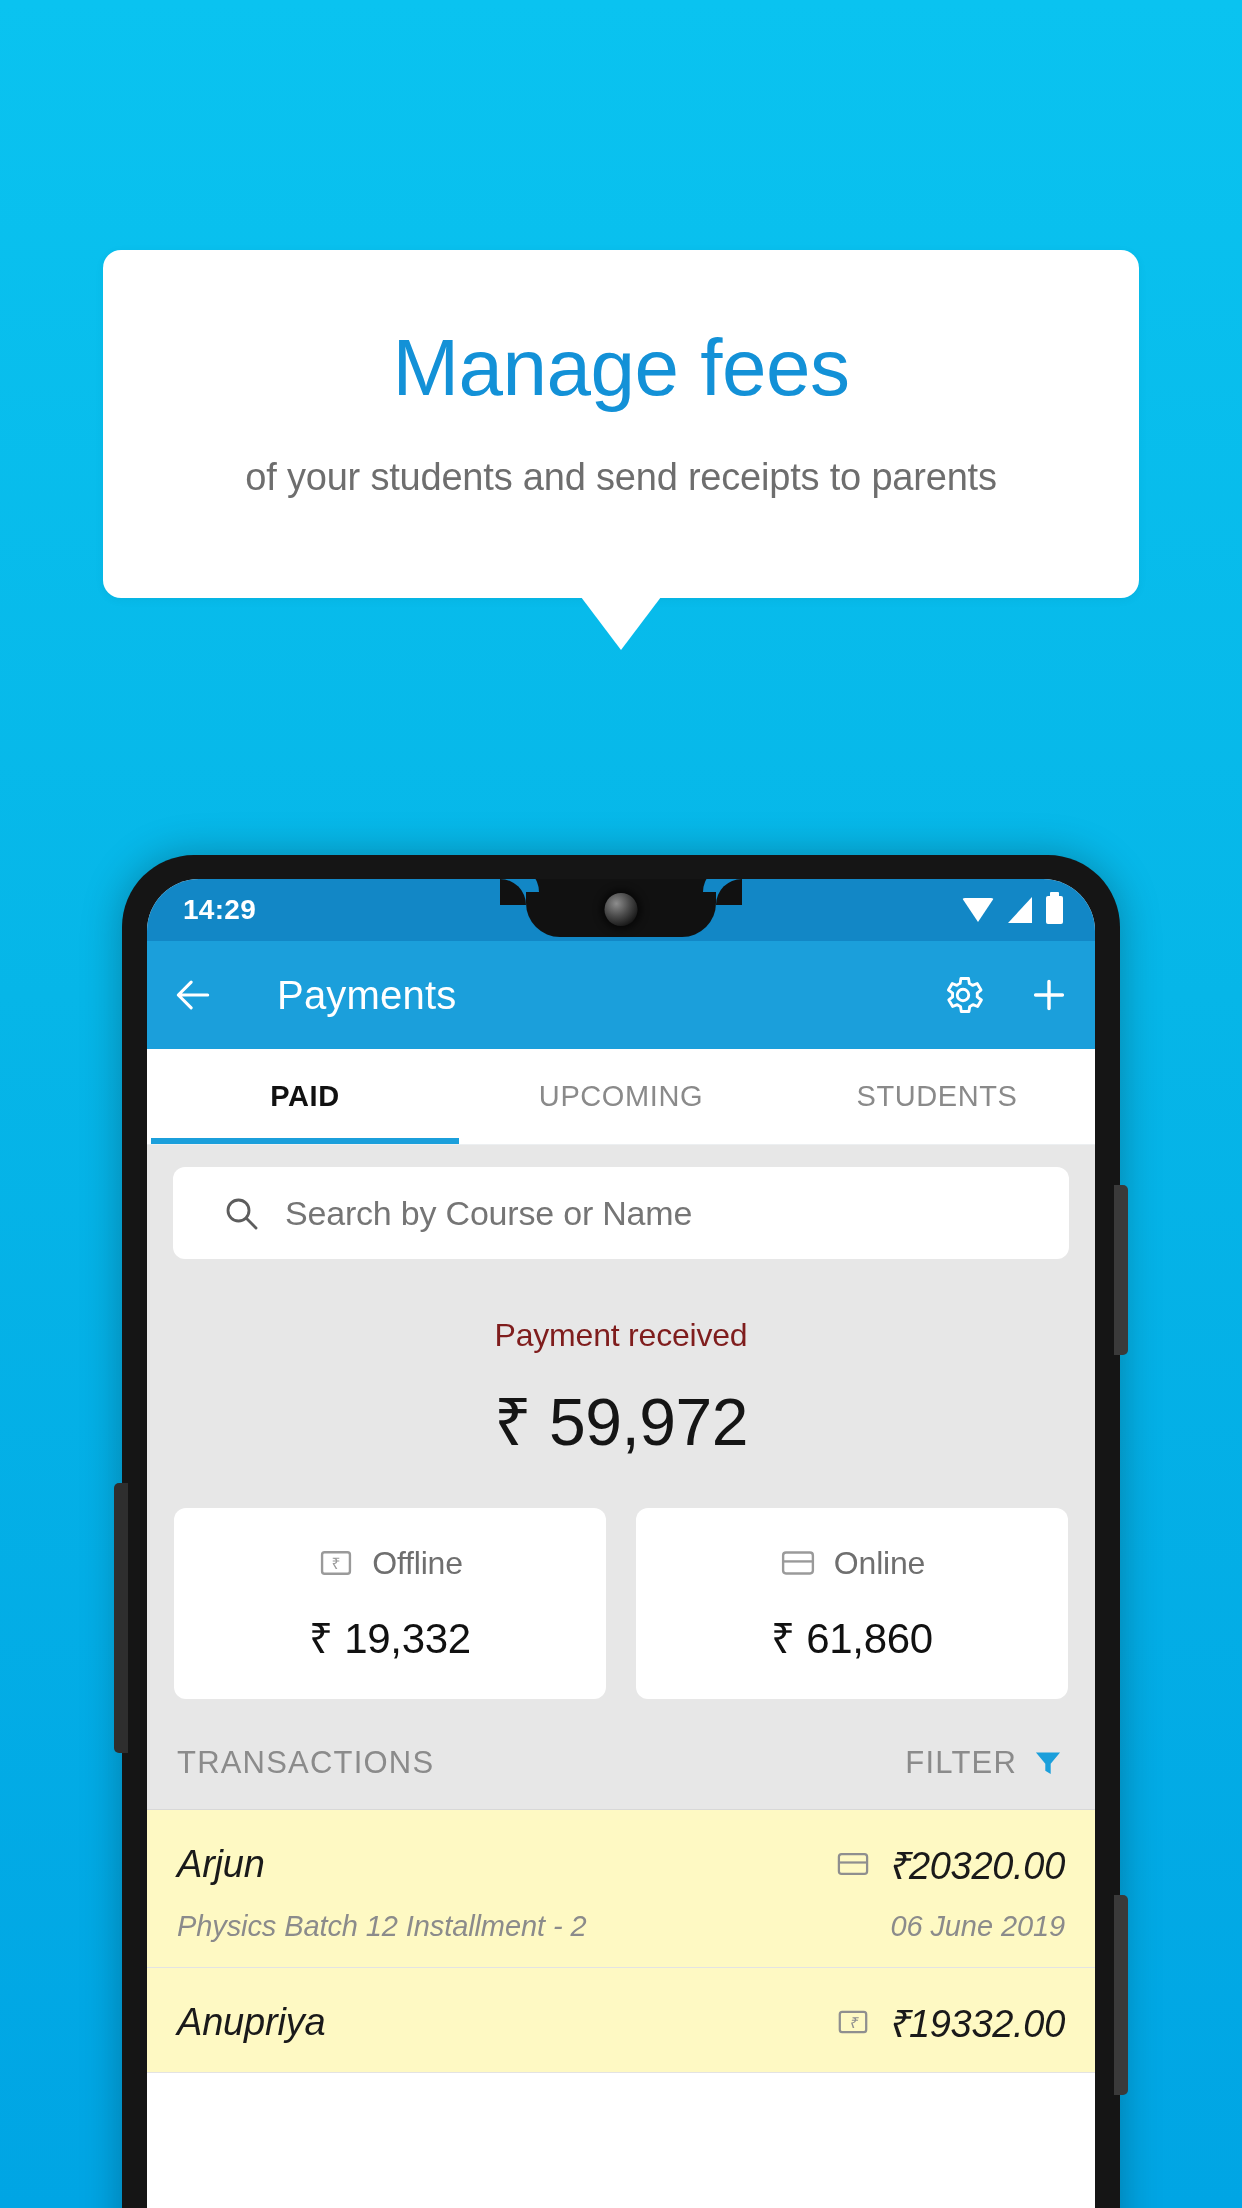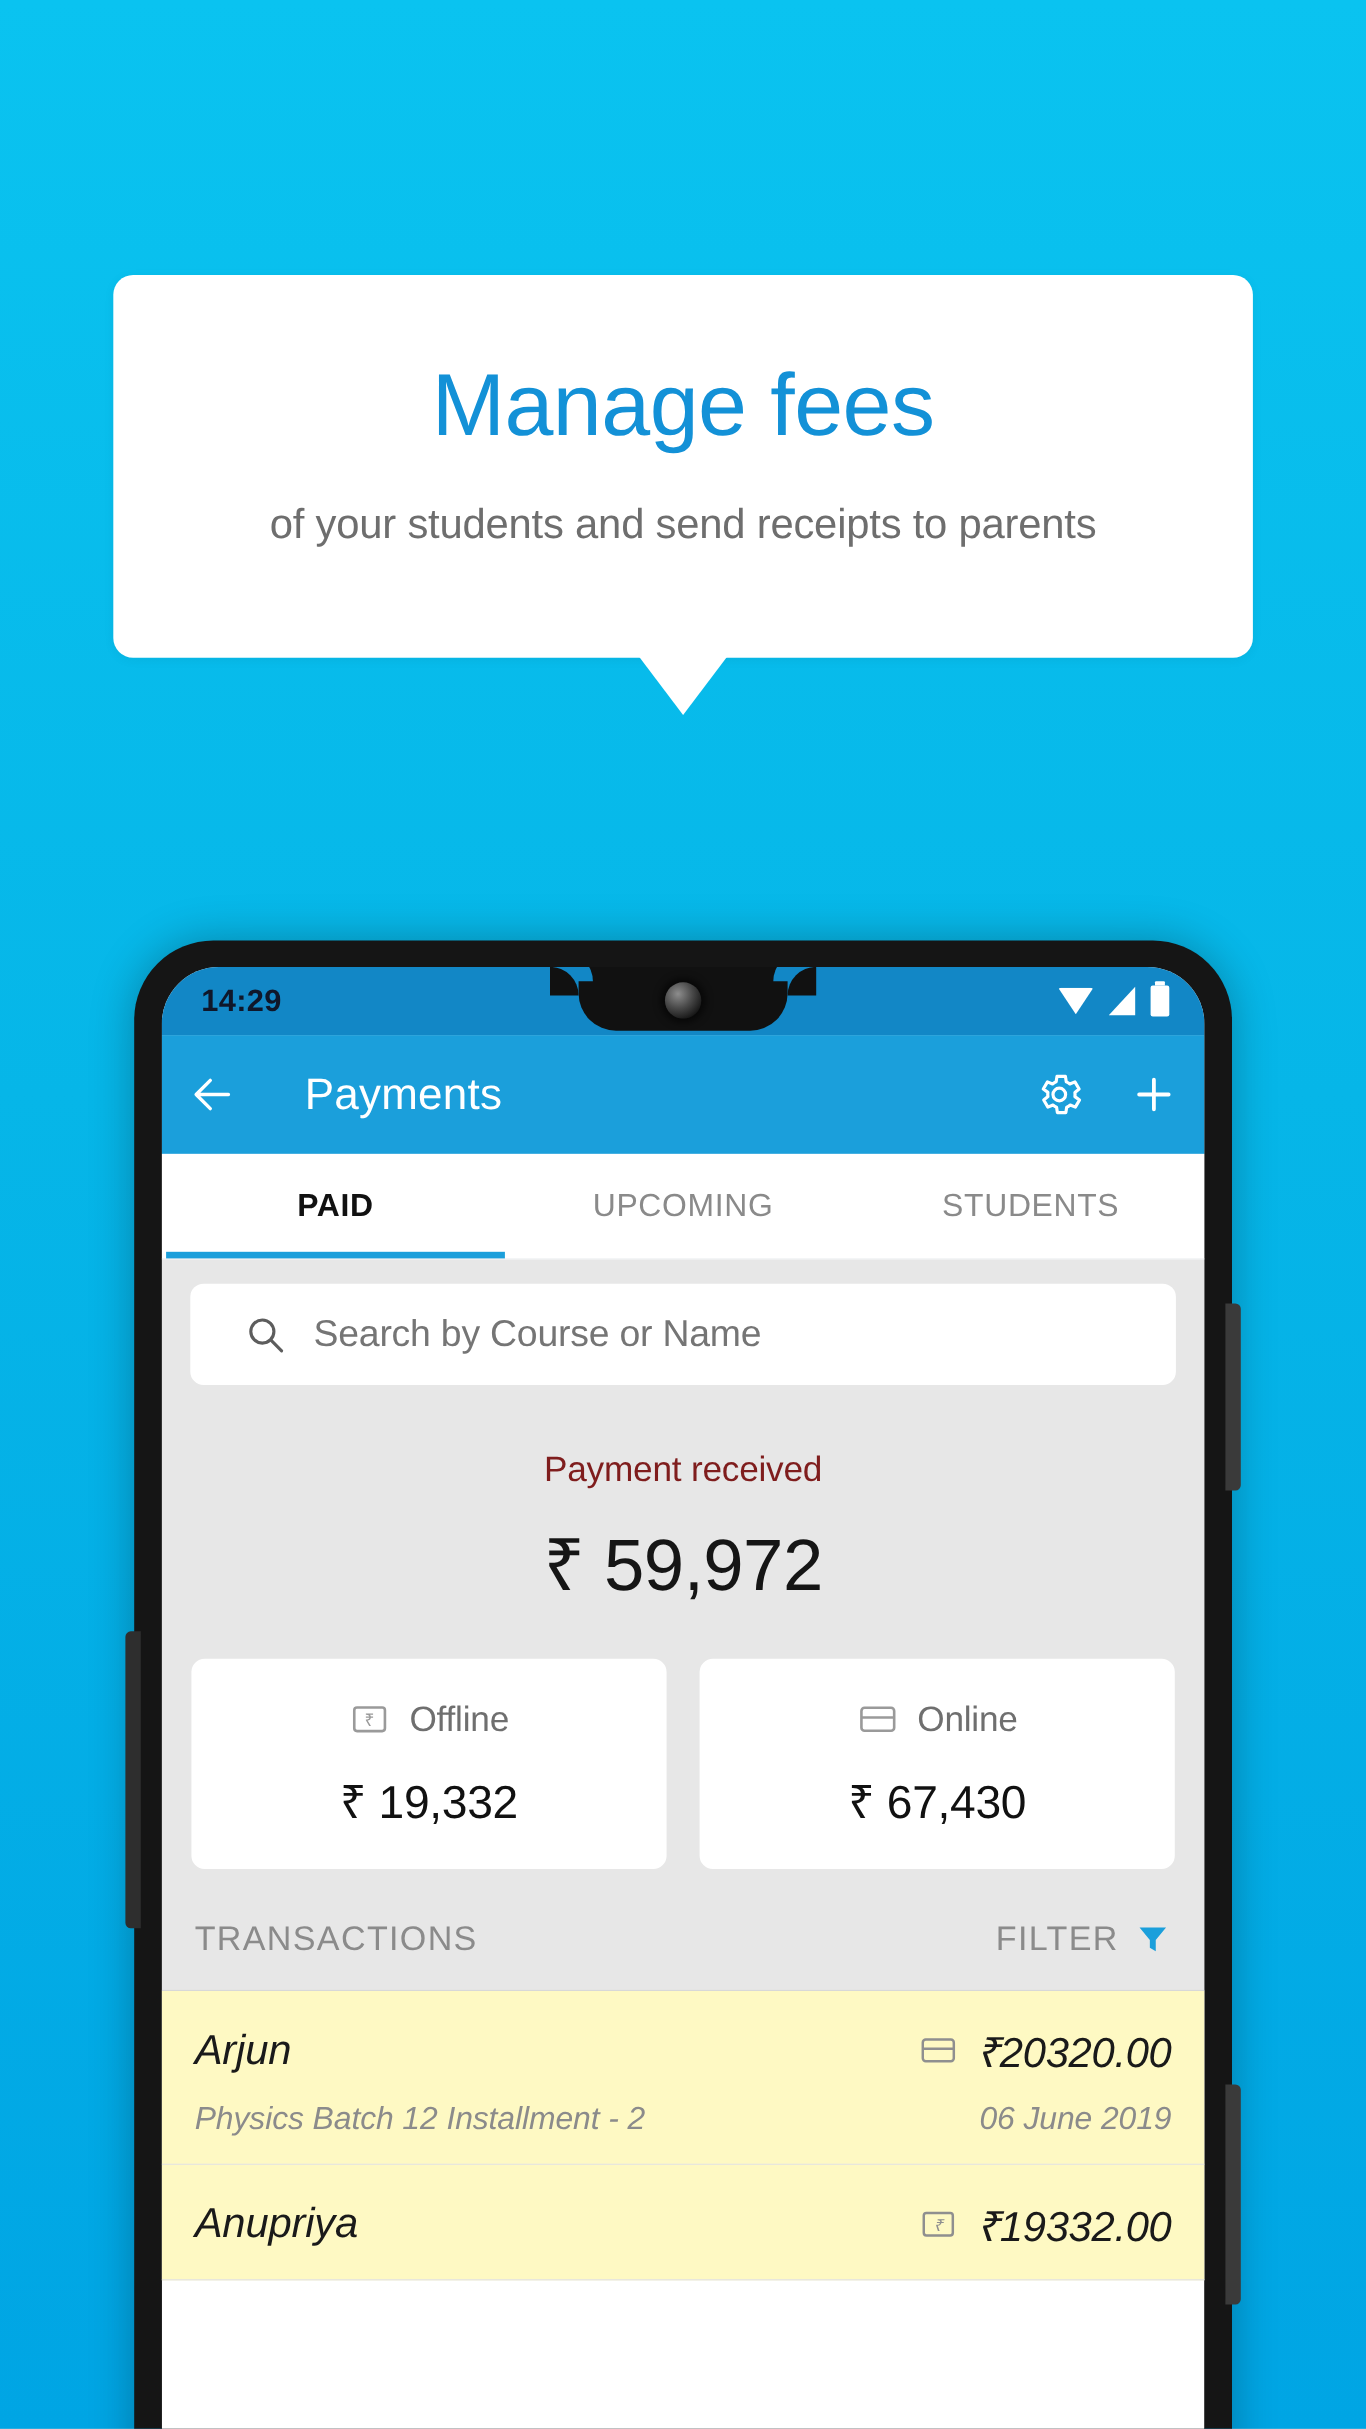--- a/index.html
+++ b/index.html
@@ -93,21 +93,21 @@
     background:#ffffff;
   }
 
   
   .statusbar {
     position:relative;
     height:62px;
     background:#1287c6;
     display:flex;
     align-items:center;
-    color:#0f172a;
+    color:#ffffff;
   }
   .status-time {
     position:absolute; left:36px; top:50%;
     transform:translateY(-50%);
     font-size:28px;
     font-weight:700;
     letter-spacing:0.3px;
   }
   .status-icons {
     position:absolute; right:32px; top:50%;
@@ -408,21 +408,21 @@
             <div class="split-amount">₹ 19,332</div>
           </div>
           <div class="split-card">
             <div class="split-head">
               <svg width="38" height="38" viewBox="0 0 24 24">
                 <rect x="2.6" y="5.4" width="18.8" height="13.2" rx="1.8" fill="none" stroke="#9a9a9a" stroke-width="1.5"></rect>
                 <path d="M2.6 11h18.8" fill="none" stroke="#9a9a9a" stroke-width="1.5"></path>
               </svg>
               <span class="split-label">Online</span>
             </div>
-            <div class="split-amount">₹ 67,430</div>
+            <div class="split-amount">₹ 61,860</div>
           </div>
         </div>
 
         <div class="section-head">
           <span class="section-title">TRANSACTIONS</span>
           <div class="filter-group">
             <span class="filter-label">FILTER</span>
             <svg width="34" height="34" viewBox="0 0 24 24">
               <path d="M3.5 4.5h17l-6.6 8v7.2l-3.8-2.3v-4.9z" fill="#1b9fdb"></path>
             </svg>

